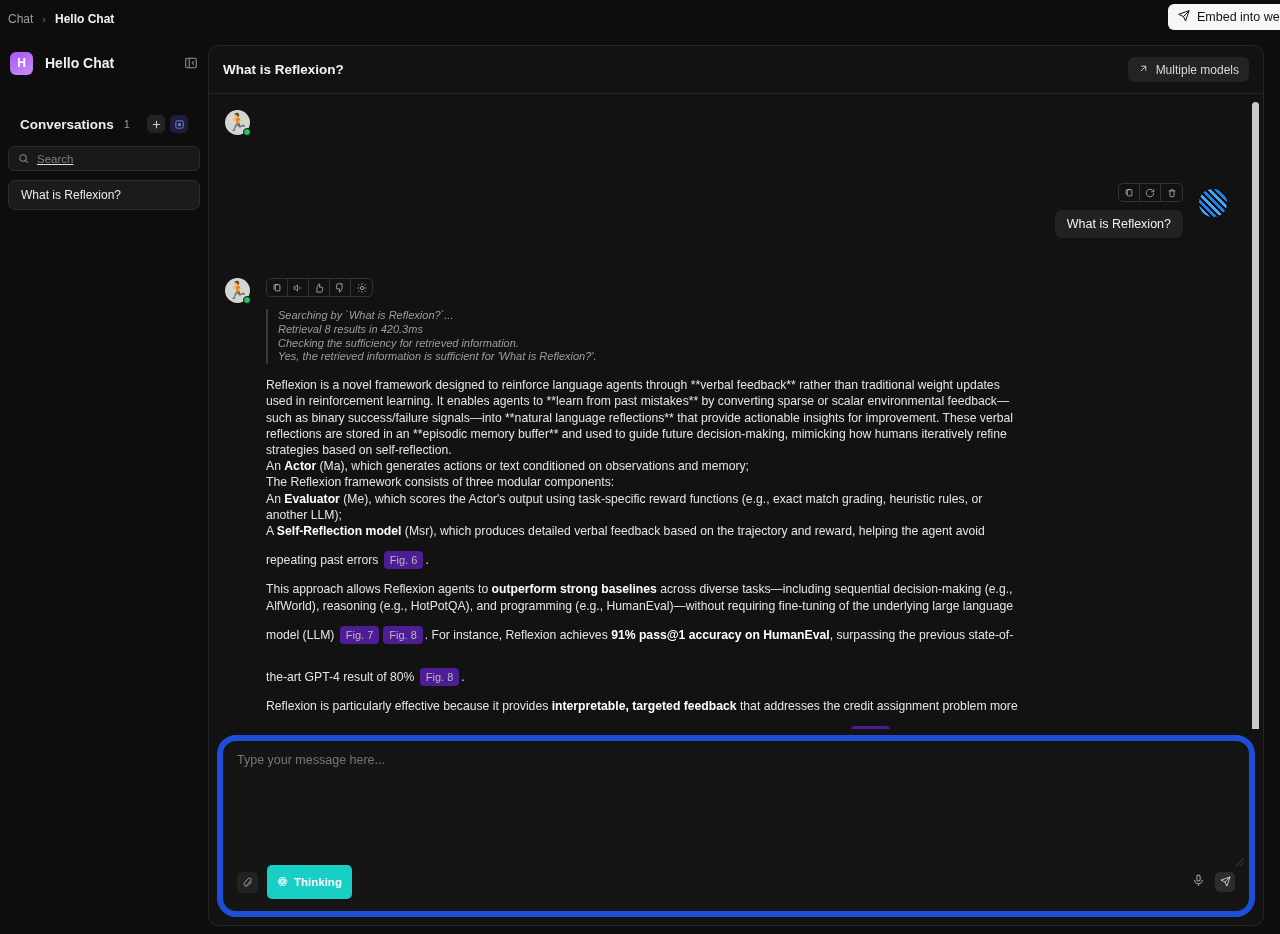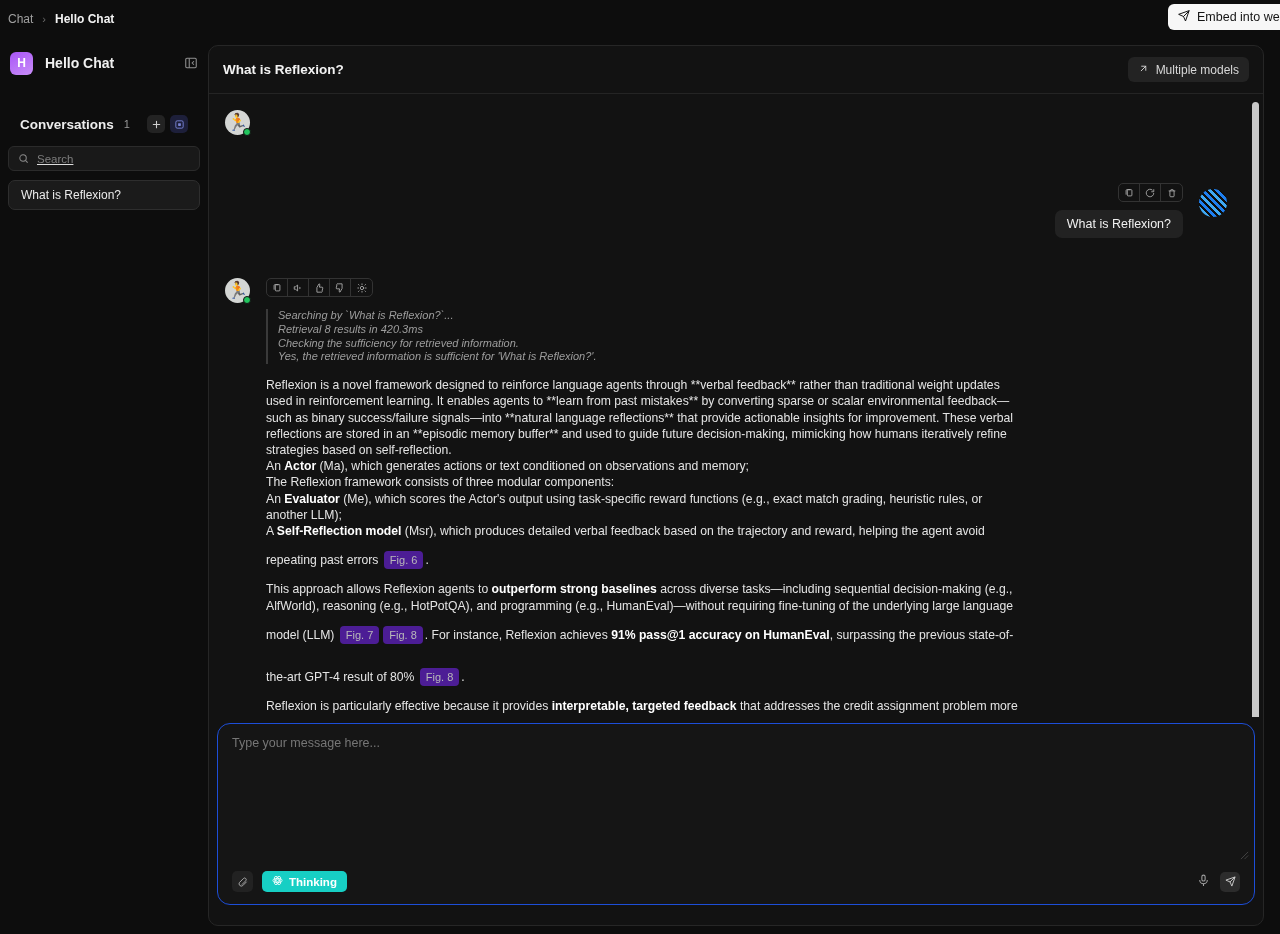--- a/index.html
+++ b/index.html
@@ -186,35 +186,35 @@
     background: repeating-linear-gradient(180deg, #9a9a9a 0 1px, #efefef 1px 3.2px);
     opacity: .95;
   }
   .thumb.doc .lines {
     top: 22%;
     background: repeating-linear-gradient(180deg, #8c8c8c 0 1px, #f2f2f2 1px 2.6px);
   }
 
   
   .composer {
-    flex: none; margin: 6px 8px 20px 8px; height: 182px;
-    background: #151515; border: 1px solid #1d4ed8; border-radius: 13px;
+    flex: none; margin: 6px 8px 8px 8px; height: 182px;
+    background: #151515; border: 6px solid #1d4ed8; border-radius: 19px;
     position: relative; padding: 12px 14px;
   }
   .composer-ph { font-size: 12.5px; color: #767676; }
   .composer-bottom {
     position: absolute; left: 14px; right: 14px; bottom: 12px;
     display: flex; align-items: center; gap: 9px;
   }
   .clip-btn {
     width: 21px; height: 21px; border-radius: 5px; background: #222;
     display: flex; align-items: center; justify-content: center; cursor: pointer;
   }
   .thinking-btn {
-    height: 21px; background: #17cfc4; color: #fff; border-radius: 5px;
+    height: 34px; background: #17cfc4; color: #fff; border-radius: 5px;
     display: flex; align-items: center; gap: 6px; padding: 0 10px;
     font-size: 11.5px; font-weight: bold; cursor: pointer;
   }
   .composer-right { margin-left: auto; display: flex; align-items: center; gap: 10px; }
   .send-btn {
     width: 20px; height: 20px; border-radius: 5px; background: #2c2c2c;
     display: flex; align-items: center; justify-content: center; cursor: pointer;
   }
   .resize-grip { position: absolute; right: 5px; bottom: 40px; cursor: nwse-resize; opacity:.5; }
 </style>

